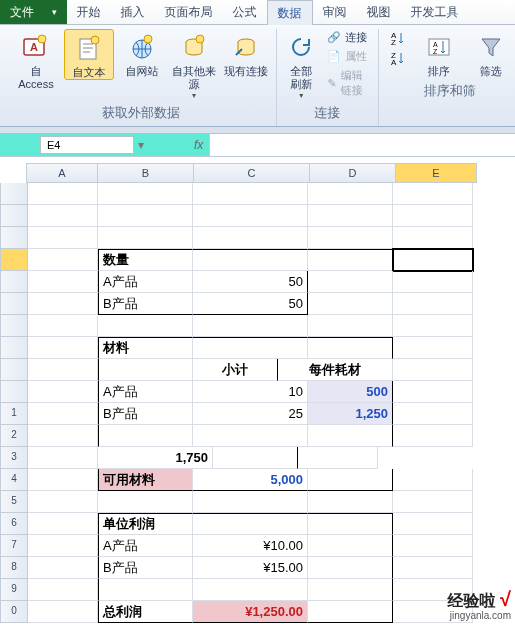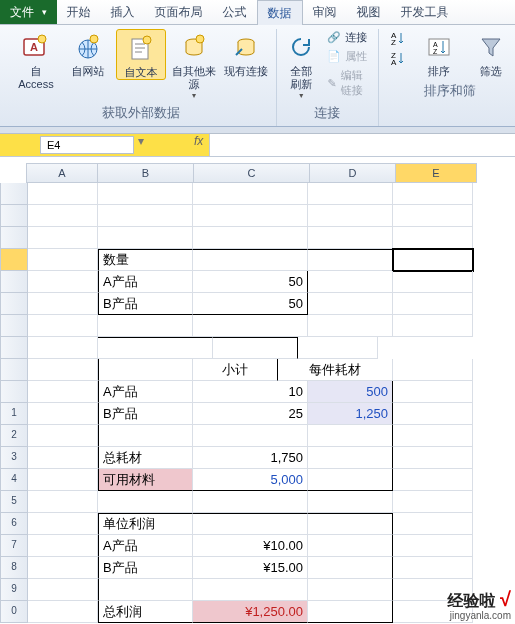--- a/index.html
+++ b/index.html
@@ -1,51 +1,51 @@
 <!DOCTYPE html>
 <html><head>
 <meta charset="utf-8">
 <style>
 html,body{margin:0;padding:0;font-family:"Microsoft YaHei","SimSun",Arial,sans-serif;font-size:12px;background:#fff;overflow:hidden;width:515px;height:624px}
 .ribbon-tabs{display:flex;align-items:stretch;background:linear-gradient(#fff,#f4f6f9);height:24px;border-bottom:1px solid #b6c0cd}
-.file-tab{background:#1a6b2c;color:#fff;padding:4px 10px;display:flex;align-items:center;gap:8px;font-size:12px}
+.file-tab{background:#1a6b2c;color:#fff;padding:4px 10px;display:flex;align-items:center;gap:18px;font-size:12px}
 .tab{padding:4px 10px;color:#3b4b63;display:flex;align-items:center}
 .tab.active{background:#e9eef6;border:1px solid #b6c0cd;border-bottom:none;color:#2b579a;margin-bottom:-1px}
 .ribbon{background:linear-gradient(#f6f9fd,#dfe7f2);border-bottom:1px solid #9fb2cc;padding:4px 6px 0 6px;display:flex;gap:0}
 .group{display:flex;flex-direction:column;align-items:center;border-right:1px solid #c7d3e2;padding:0 6px 2px 6px}
 .group:last-child{border-right:none}
 .btns{display:flex;align-items:flex-start;gap:4px}
 .bigbtn{display:flex;flex-direction:column;align-items:center;justify-content:flex-start;width:44px;padding:2px 2px 0 2px;cursor:pointer;border-radius:3px}
 .bigbtn.highlight{background:#fde69a;border:1px solid #e0b000}
 .icon32{width:32px;height:32px;display:flex;align-items:center;justify-content:center}
 .btn-label{font-size:11px;color:#2b3a55;text-align:center;line-height:13px;margin-top:2px}
 .smallbtns{display:flex;flex-direction:column;gap:2px}
 .smallbtn{display:flex;align-items:center;gap:4px;padding:1px 4px;cursor:pointer;border-radius:2px;font-size:11px;color:#2b3a55}
 .smallbtn.disabled{color:#a0a8b5}
 .group-label{font-size:13px;color:#5a6b85;margin-top:4px;padding-bottom:2px}
-.formula-bar{display:flex;height:22px;border-bottom:1px solid #c0cad8;background:#fde047}
+.formula-bar{display:flex;align-items:center;height:22px;border-bottom:1px solid #c0cad8;background:#5eead4}
 .name-box{width:80px;border:1px solid #b6c0cd;background:#fff;font-size:11px;padding:2px 6px;margin:2px 0 2px 40px}
 .fx{margin:0 6px;color:#666;font-style:italic;font-size:12px}
 .sheet{position:relative}
 .col-headers{display:flex;margin-left:26px}
 .col-h{background:linear-gradient(#f3f6fa,#e4eaf2);border:1px solid #c3ccd9;border-left:none;text-align:center;font-size:11px;color:#3b4b63;padding:3px 0}
 .col-h.sel{background:#ffd867}
 .col-A{width:70px;border-left:1px solid #c3ccd9}
 .col-B{width:95px}
 .col-C{width:115px}
 .col-D{width:85px}
 .col-E{width:80px}
 .rows{position:relative}
 .row{display:flex;height:22px}
 .row-h{width:26px;background:linear-gradient(90deg,#f3f6fa,#e4eaf2);border:1px solid #c3ccd9;border-top:none;text-align:center;font-size:10px;color:#3b4b63;line-height:20px}
 .row-h.sel{background:#ffd867}
 .cell{border-right:1px solid #d9dee6;border-bottom:1px solid #d9dee6;padding:2px 4px;font-size:13px;color:#000;display:flex;align-items:center;box-sizing:border-box}
 .cA{width:70px}.cB{width:95px}.cC{width:115px}.cD{width:85px}.cE{width:80px}
 .right{justify-content:flex-end}
-.bold{font-weight:normal}
+.bold{font-weight:bold}
 .center{justify-content:center}
 .bt{border-top:1.5px solid #000}
 .bb{border-bottom:1.5px solid #000}
 .bl{border-left:1.5px solid #000}
 .br{border-right:1.5px solid #000}
 .blue{color:#2050c0}
 .red{color:#c02020}
 .pink-bg{background:#efc7cd}
 .lav-bg{background:#e6e6f5}
 .active-cell{outline:2px solid #000;outline-offset:-1px}
@@ -78,41 +78,41 @@
       <div class="bigbtn">
         <span class="icon32">
             <svg width="28" height="28">
               <rect x="2" y="6" width="20" height="16" rx="2" fill="#fff" stroke="#a33" stroke-width="1.5"></rect>
               <text x="12" y="18" font-size="11" fill="#a33" text-anchor="middle" font-weight="bold">A</text>
               <circle cx="20" cy="6" r="4" fill="#ffe070" stroke="#c90"></circle>
             </svg>
           </span>
         <span class="btn-label">自 Access</span>
       </div>
-      <div class="bigbtn">
-        <span class="icon32">
-            <svg width="28" height="28">
-              <circle cx="14" cy="16" r="9" fill="#cfe6ff" stroke="#2b6cb0"></circle>
-              <path d="M5 16h18M14 7v18M8 9q6 7 0 14M20 9q-6 7 0 14" stroke="#2b6cb0" fill="none"></path>
-              <circle cx="20" cy="6" r="4" fill="#ffe070" stroke="#c90"></circle>
-            </svg>
-          </span>
-        <span class="btn-label">自网站</span>
-      </div>
       <div class="bigbtn highlight">
         <span class="icon32">
             <svg width="28" height="28">
               <rect x="5" y="5" width="16" height="20" fill="#fff" stroke="#888"></rect>
               <line x1="8" y1="10" x2="18" y2="10" stroke="#888"></line>
               <line x1="8" y1="14" x2="18" y2="14" stroke="#888"></line>
               <line x1="8" y1="18" x2="15" y2="18" stroke="#888"></line>
               <circle cx="20" cy="6" r="4" fill="#ffe070" stroke="#c90"></circle>
             </svg>
           </span>
         <span class="btn-label">自文本</span>
+      </div>
+      <div class="bigbtn">
+        <span class="icon32">
+            <svg width="28" height="28">
+              <circle cx="14" cy="16" r="9" fill="#cfe6ff" stroke="#2b6cb0"></circle>
+              <path d="M5 16h18M14 7v18M8 9q6 7 0 14M20 9q-6 7 0 14" stroke="#2b6cb0" fill="none"></path>
+              <circle cx="20" cy="6" r="4" fill="#ffe070" stroke="#c90"></circle>
+            </svg>
+          </span>
+        <span class="btn-label">自网站</span>
       </div>
       <div class="bigbtn">
         <span class="icon32">
             <svg width="28" height="28">
               <ellipse cx="14" cy="9" rx="8" ry="3" fill="#ffe9a8" stroke="#b80"></ellipse>
               <path d="M6 9v10a8 3 0 0 0 16 0V9" fill="#ffe9a8" stroke="#b80"></path>
               <circle cx="20" cy="6" r="4" fill="#ffe070" stroke="#c90"></circle>
             </svg>
           </span>
         <span class="btn-label">自其他来源</span>
@@ -285,20 +285,21 @@
         <div class="cell cA"></div>
         <div class="cell cB"></div>
         <div class="cell cC"></div>
         <div class="cell cD"></div>
         <div class="cell cE"></div>
       </div>
 
     <div class="row">
         <div class="row-h"></div>
         <div class="cell cA"></div>
+      <div class="cell cB bold bt bl">材料</div>
       <div class="cell cC bt"></div>
       <div class="cell cD bt br"></div>
         <div class="cell cE"></div>
       </div>
     <div class="row">
         <div class="row-h"></div>
         <div class="cell cA"></div>
       <div class="cell cB bl"></div>
       <div class="cell cD bold center br">小计</div>
       <div class="cell cC bold center">每件耗材</div>
@@ -324,21 +325,20 @@
         <div class="row-h">2</div>
         <div class="cell cA"></div>
       <div class="cell cB bl"></div>
         <div class="cell cC"></div>
         <div class="cell cD br"></div>
         <div class="cell cE"></div>
       </div>
     <div class="row">
         <div class="row-h">3</div>
         <div class="cell cA"></div>
-      <div class="cell cB bold bl">总耗材</div>
       <div class="cell cC right bold">1,750</div>
       <div class="cell cD br"></div>
         <div class="cell cE"></div>
       </div>
     <div class="row">
         <div class="row-h">4</div>
         <div class="cell cA"></div>
       <div class="cell cB bold bl bb pink-bg">可用材料</div>
       <div class="cell cC right blue bold bb">5,000</div>
       <div class="cell cD br bb"></div>

